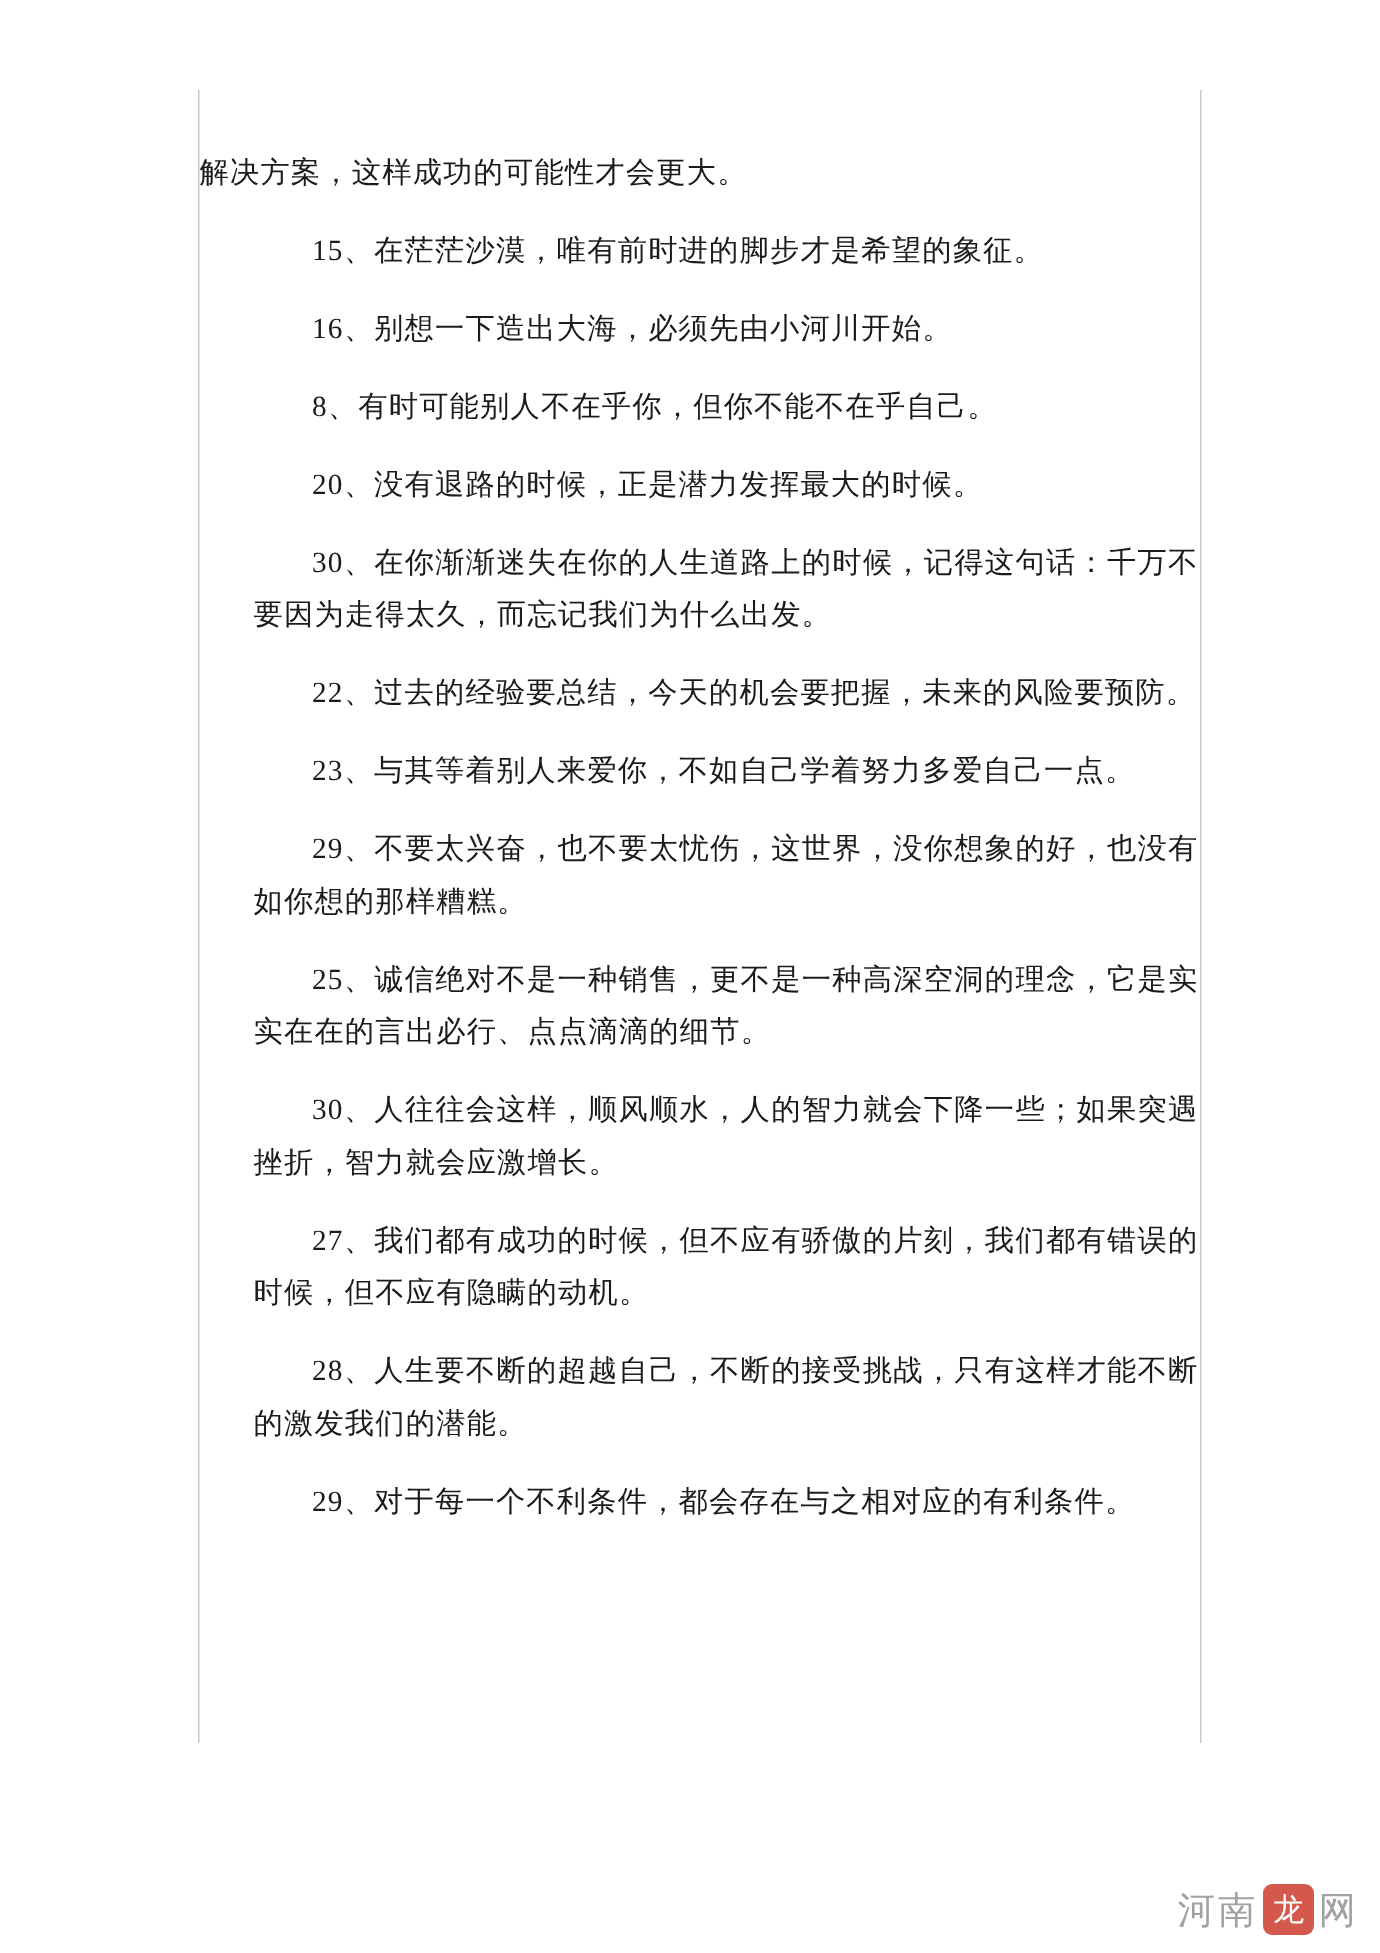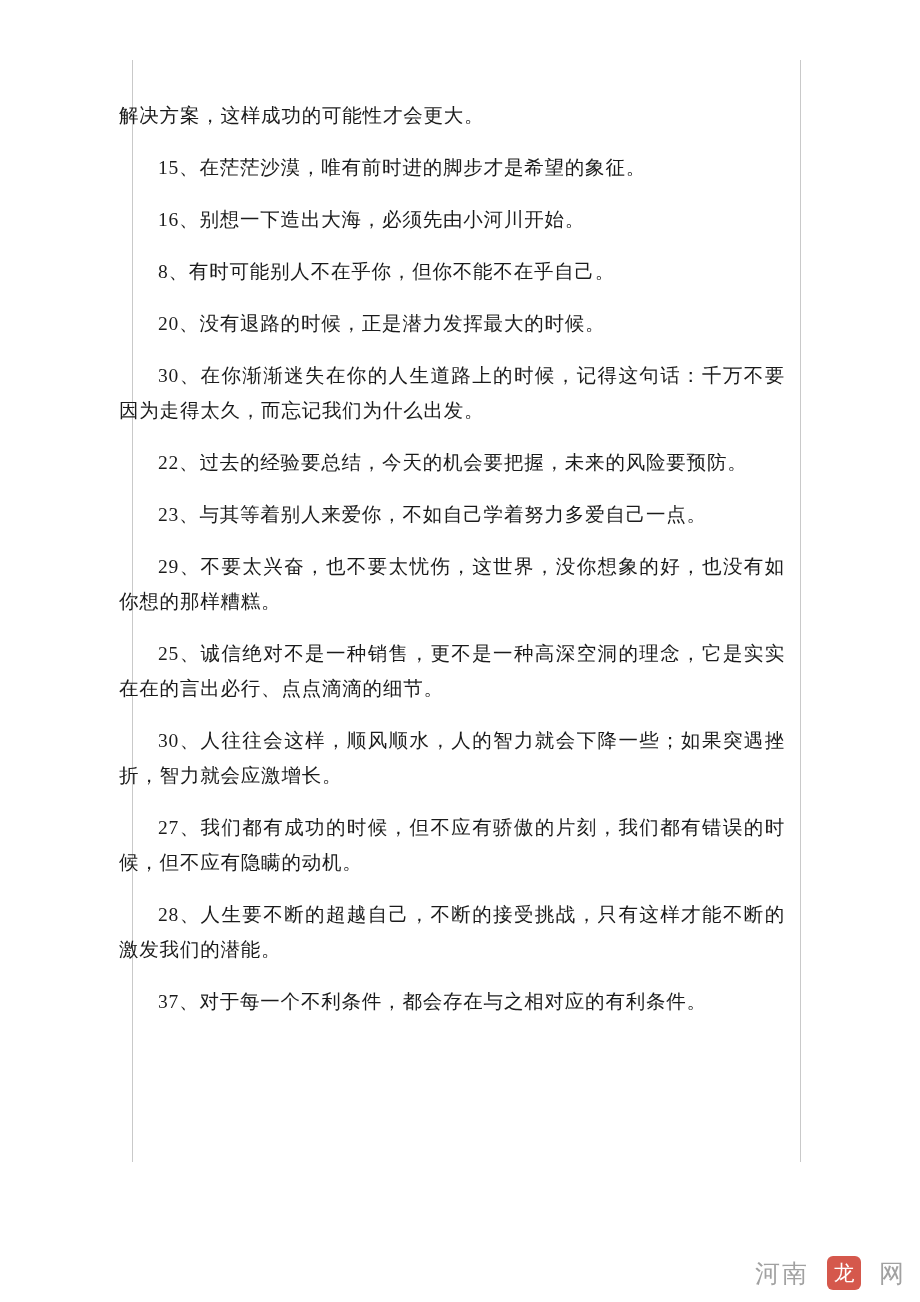--- a/index.html
+++ b/index.html
@@ -27,45 +27,46 @@
   .frame-right {
     position: absolute;
     left: 800px;
     top: 60px;
     width: 1px;
     height: 1102px;
     background: #c9c9c9;
   }
   .content {
     position: absolute;
-    left: 119px;
+    left: 133px;
     top: 98px;
     width: 666px;
     color: #1b1b1b;
   }
   p.para {
     margin: 0 0 17px 0;
     font-size: 19.5px;
     line-height: 35px;
     letter-spacing: 0.8px;
     text-align: justify;
     text-justify: inter-ideograph;
     font-family: "Liberation Serif", "DejaVu Serif", serif;
     white-space: pre-wrap;
   }
   p.indent {
     text-indent: 39px;
+    margin-left: 36px;
   }
   .watermark {
     position: absolute;
     right: 14px;
     bottom: 12px;
     display: flex;
     align-items: center;
-    gap: 18px;
+    gap: 3px;
     opacity: 0.92;
   }
   .wm-text {
     font-size: 25px;
     color: #9a9a9a;
     font-family: "Liberation Serif", "DejaVu Serif", serif;
     letter-spacing: 2px;
   }
   .wm-badge {
     width: 34px;
@@ -94,21 +95,21 @@
     <p class="para indent">8、有时可能别人不在乎你，但你不能不在乎自己。</p>
     <p class="para indent">20、没有退路的时候，正是潜力发挥最大的时候。</p>
     <p class="para indent">30、在你渐渐迷失在你的人生道路上的时候，记得这句话：千万不要因为走得太久，而忘记我们为什么出发。</p>
     <p class="para indent">22、过去的经验要总结，今天的机会要把握，未来的风险要预防。</p>
     <p class="para indent">23、与其等着别人来爱你，不如自己学着努力多爱自己一点。</p>
     <p class="para indent">29、不要太兴奋，也不要太忧伤，这世界，没你想象的好，也没有如你想的那样糟糕。</p>
     <p class="para indent">25、诚信绝对不是一种销售，更不是一种高深空洞的理念，它是实实在在的言出必行、点点滴滴的细节。</p>
     <p class="para indent">30、人往往会这样，顺风顺水，人的智力就会下降一些；如果突遇挫折，智力就会应激增长。</p>
     <p class="para indent">27、我们都有成功的时候，但不应有骄傲的片刻，我们都有错误的时候，但不应有隐瞒的动机。</p>
     <p class="para indent">28、人生要不断的超越自己，不断的接受挑战，只有这样才能不断的激发我们的潜能。</p>
-    <p class="para indent">37、对于每一个不利条件，都会存在与之相对应的有利条件。</p>
+    <p class="para indent">29、对于每一个不利条件，都会存在与之相对应的有利条件。</p>
   </div>
 
   <div class="watermark">
     <span class="wm-text" style="color: rgb(154, 154, 154);">河南</span>
     <span class="wm-badge" style="background: rgb(210, 74, 61);">龙</span>
     <span class="wm-text" style="color: rgb(154, 154, 154);">网</span>
   </div>
 
 </div>
 

